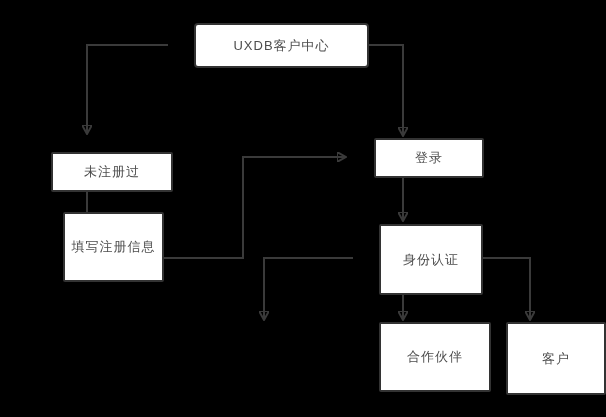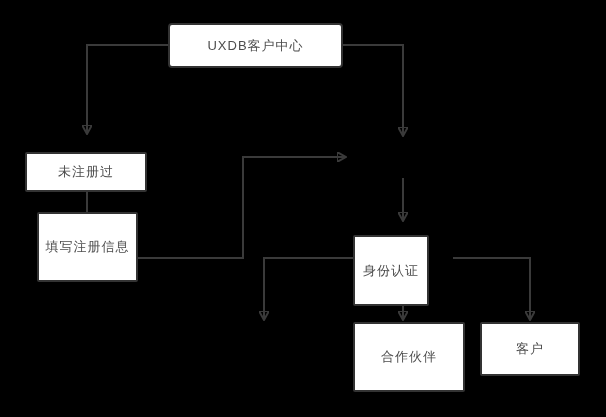--- a/index.html
+++ b/index.html
@@ -35,31 +35,32 @@
     background: #ffffff;
     border: 2px solid #333333;
     border-radius: 2px;
     display: flex;
     align-items: center;
     justify-content: center;
     color: #4d4d4d;
     font-size: 13px;
     letter-spacing: 1px;
     text-align: center;
+    margin-left: 26px;
   }
   .node span { display: inline-block; }
   
   .n-root        { left: 168px; top: 23px;  width: 175px; height: 45px; border-radius: 4px; }
   .n-unreg       { left: 25px;  top: 152px; width: 122px; height: 40px; }
   .n-fillreg     { left: 37px;  top: 212px; width: 101px; height: 70px; }
   .n-login       { left: 348px; top: 138px; width: 110px; height: 40px; }
-  .n-auth        { left: 353px; top: 235px; width: 76px; height: 71px; }
+  .n-auth        { left: 353px; top: 224px; width: 104px; height: 71px; }
   .n-normaluser  { left: 213px; top: 322px; width: 102px; height: 68px; }
   .n-partner     { left: 353px; top: 322px; width: 112px; height: 70px; }
-  .n-customer    { left: 480px; top: 322px; width: 100px; height: 54px; }
+  .n-customer    { left: 480px; top: 322px; width: 100px; height: 73px; }
 </style>
 </head>
 <body>
 
 <div class="canvas">
 
   <svg class="edges" viewBox="0 0 606 417" xmlns="http://www.w3.org/2000/svg">
     <defs>
       <marker id="arrow" markerUnits="userSpaceOnUse" markerWidth="10" markerHeight="10" refX="8" refY="5" orient="auto">
         <path d="M0,0 L9,5 L0,10 Z" fill="#3a3a3a" stroke="none"></path>
@@ -80,20 +81,23 @@
   </div>
 
   <div class="node n-unreg">
     <span>未注册过</span>
   </div>
 
   <div class="node n-fillreg">
     <span>填写注册信息</span>
   </div>
 
+  <div class="node n-login">
+    <span>登录</span>
+  </div>
 
   <div class="node n-auth">
     <span>身份认证</span>
   </div>
 
 
   <div class="node n-partner">
     <span>合作伙伴</span>
   </div>
 

